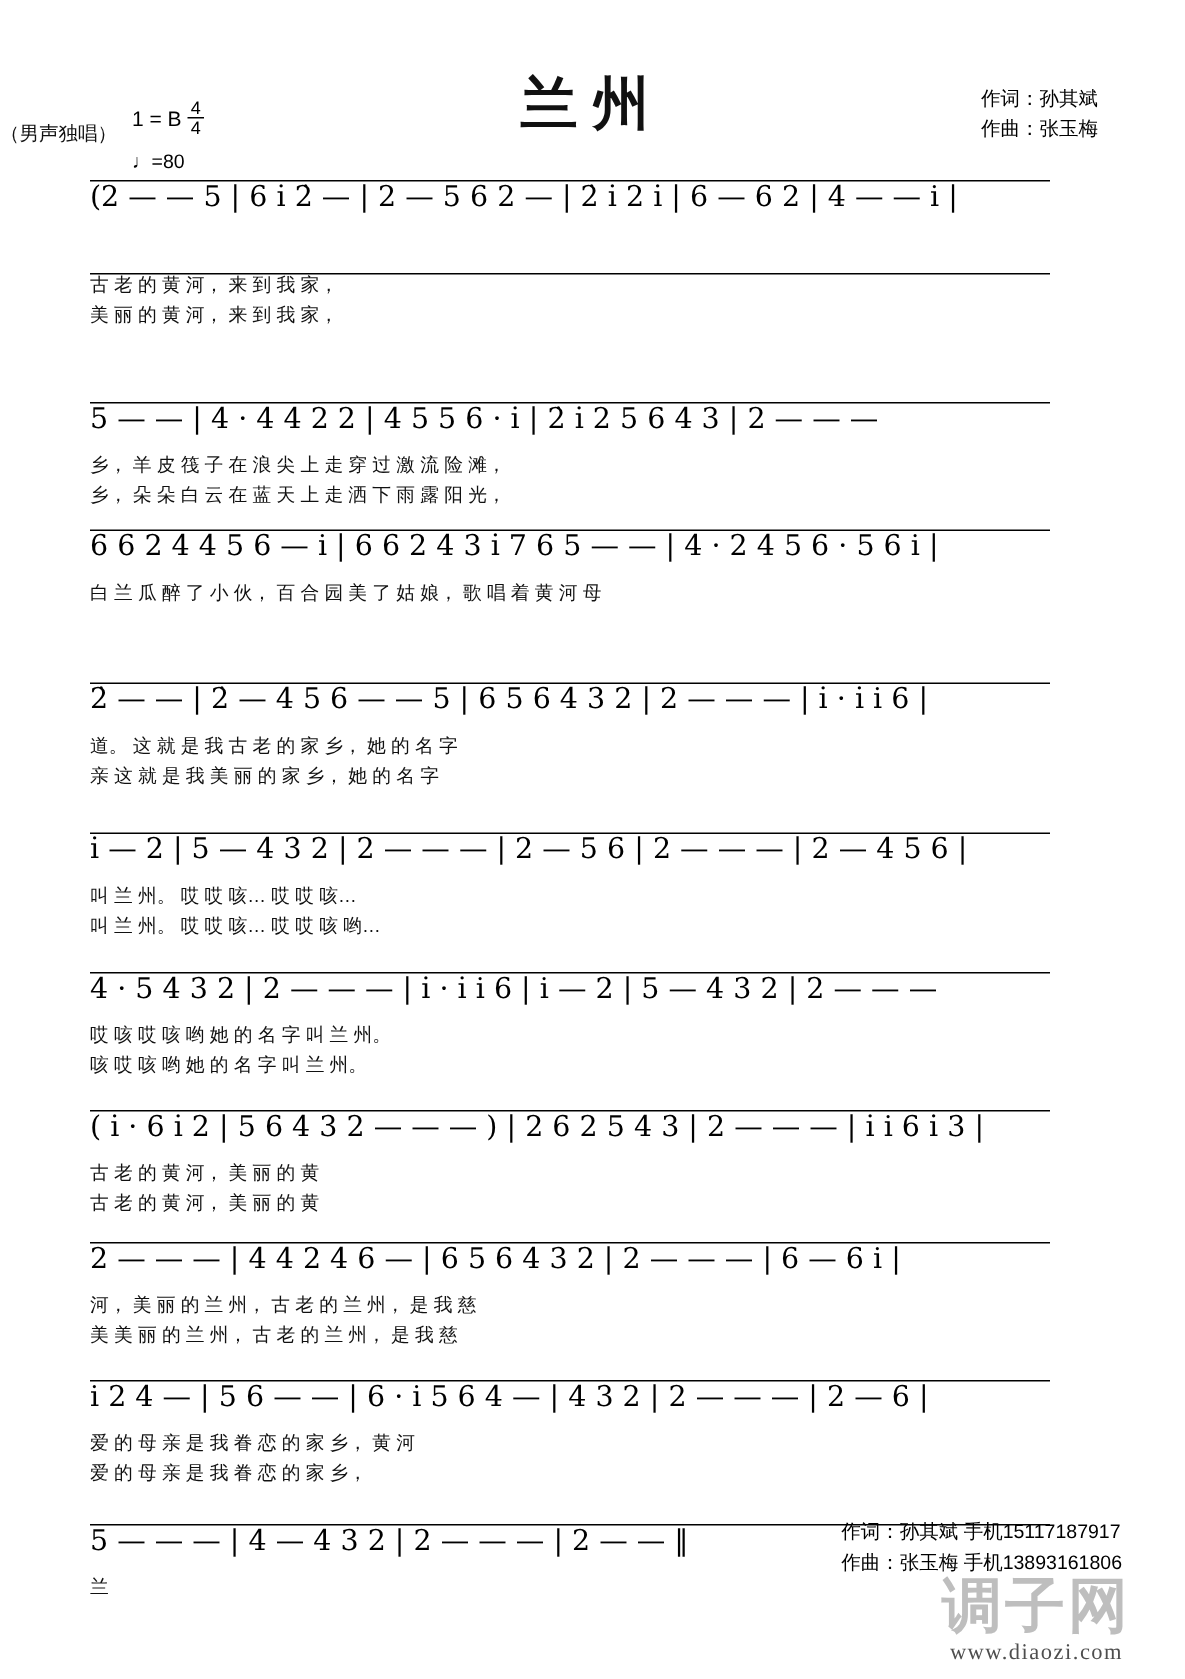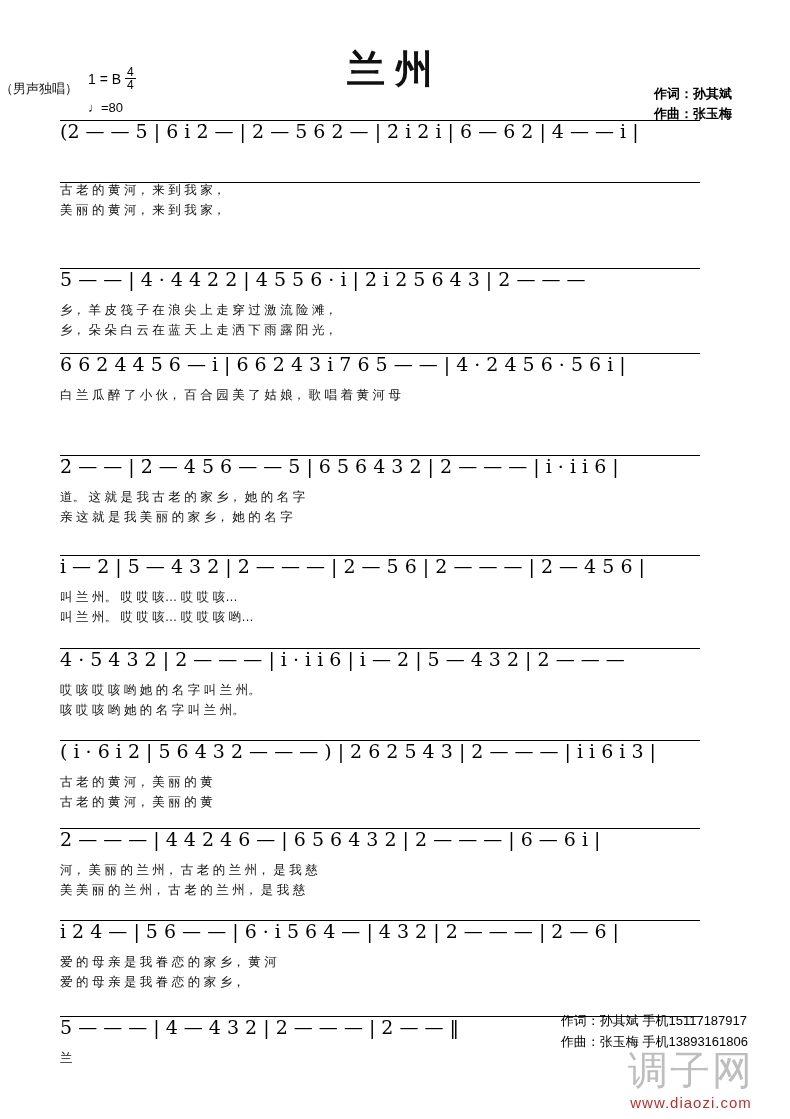--- a/index.html
+++ b/index.html
@@ -19,21 +19,21 @@
   .subtitle{
     position:absolute;top:80px;left:0;width:790px;
     font-size:13px;color:#111;
   }
   .key-block{position:absolute;left:88px;top:66px;font-size:14px;}
   .key-line{display:flex;align-items:center;gap:4px;}
   .frac{display:inline-block;text-align:center;line-height:1.0;font-size:12px;vertical-align:middle;}
   .frac .num{display:block;border-bottom:1px solid #000;padding:0 2px;}
   .frac .den{display:block;padding:0 2px;}
   .tempo{position:absolute;left:88px;top:100px;font-size:13px;}
-  .credits{position:absolute;right:58px;top:84px;font-size:13px;line-height:1.55;text-align:left;font-weight:bold;}
+  .credits{position:absolute;right:58px;top:56px;font-size:13px;line-height:1.55;text-align:left;}
 
   
   .system{position:absolute;left:60px;width:640px;}
   .staffline{position:absolute;left:0;width:640px;height:1px;background:#000;}
   .notes{
     position:relative;height:34px;
     font-family:"DejaVu Serif","Liberation Serif",serif;
     font-size:19px;white-space:nowrap;
   }
   .lyr{
@@ -42,23 +42,23 @@
 
   
   .footer-credit{
     position:absolute;right:42px;bottom:66px;font-size:13px;line-height:1.6;text-align:left;
   }
   .watermark{
     position:absolute;right:36px;bottom:8px;text-align:center;opacity:.92;
   }
   .wm-main{
     font-family:"DejaVu Serif","Liberation Serif",serif;
-    font-size:40px;font-weight:normal;color:#b9b9b9;letter-spacing:2px;
+    font-size:40px;font-weight:bold;color:#b9b9b9;letter-spacing:2px;
   }
-  .wm-sub{font-size:15px;color:#b91c1c;letter-spacing:1px;margin-top:-4px;}
+  .wm-sub{font-size:15px;color:#404040;letter-spacing:1px;margin-top:-4px;font-family:Liberation Serif, serif;}
 </style>
 </head>
 <body>
 
 <div class="sheet">
 
   <div class="title">兰州</div>
   <div class="subtitle">（男声独唱）</div>
 
   <div class="key-block">

